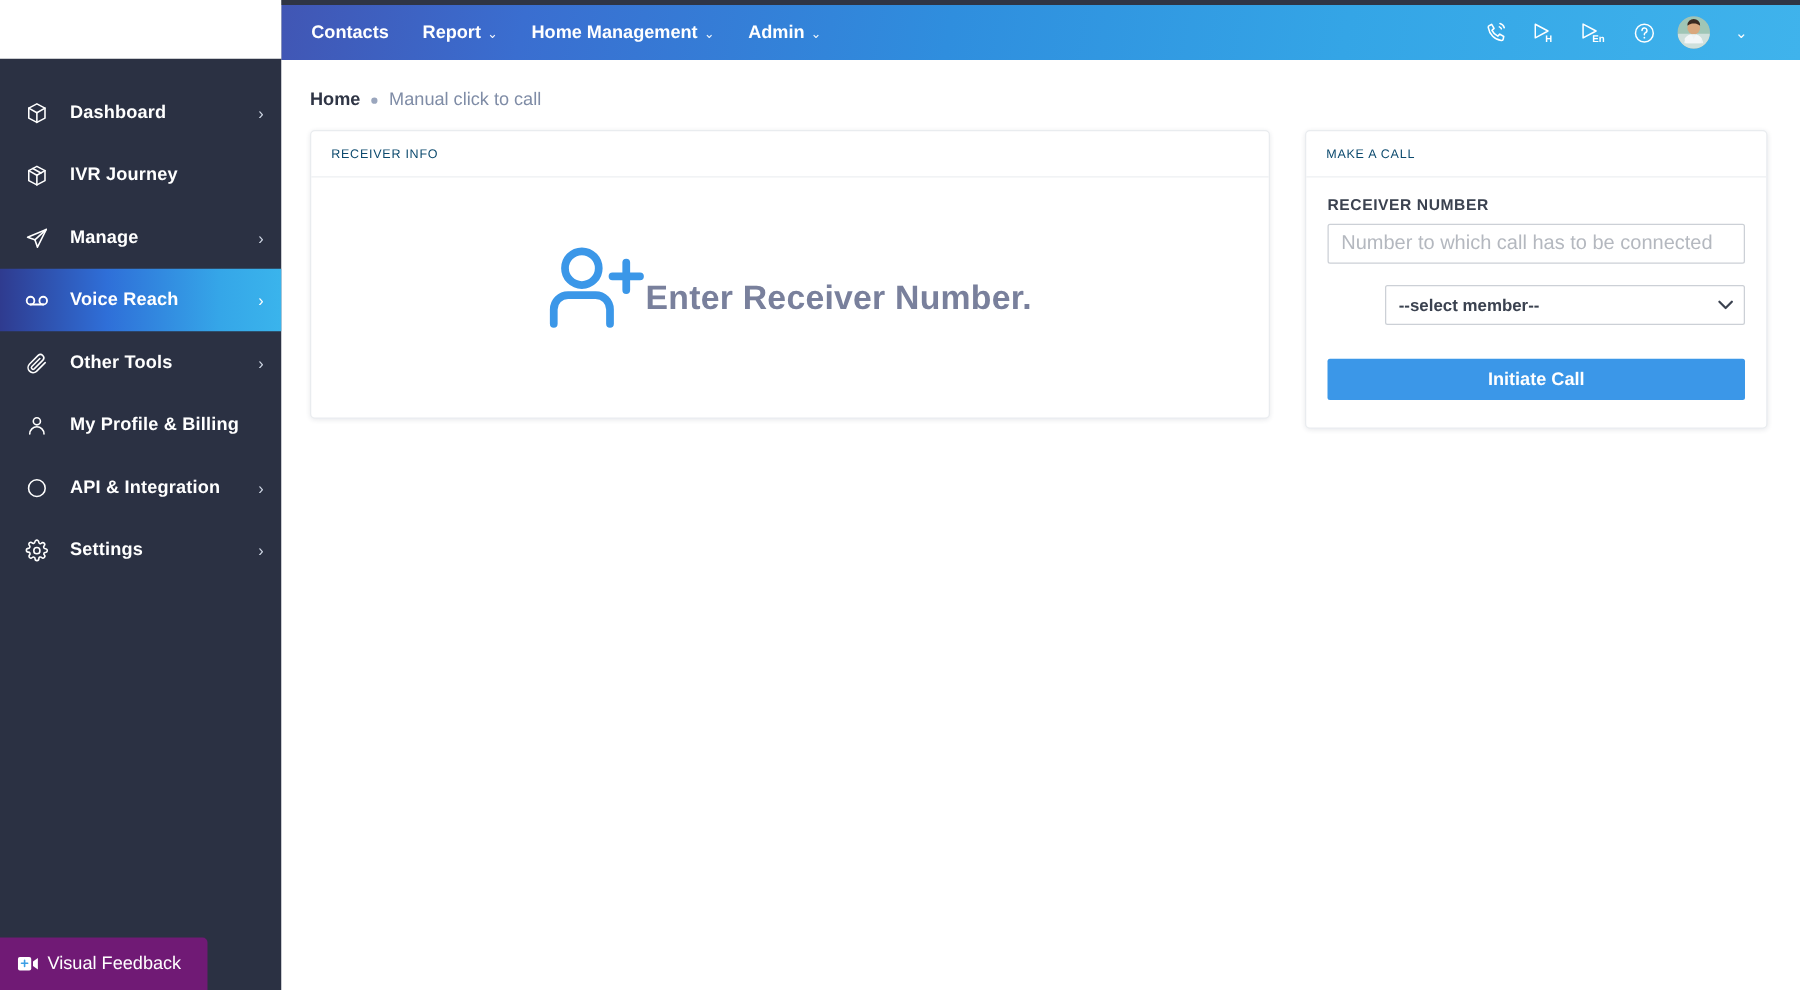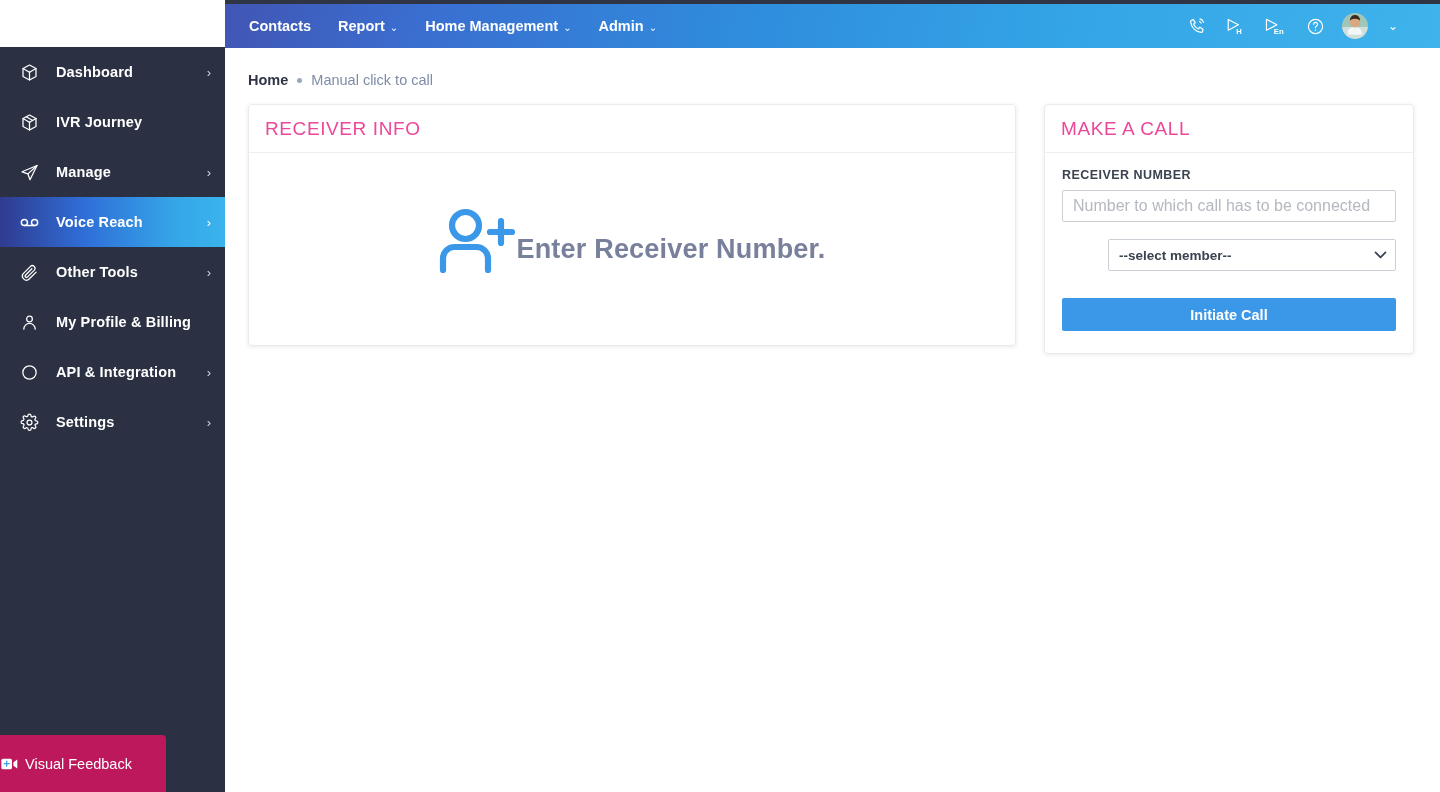--- a/index.html
+++ b/index.html
@@ -20,20 +20,21 @@
   
   .sidebar {
     position: absolute; left: 0; top: 0; width: 225px; height: 792px;
     background: #2b3143;
     z-index: 5;
   }
   .logo-area {
     width: 225px; height: 47px; background: #ffffff;
   }
   .nav {
+    padding-top: 18px;
   }
   .nav-item {
     position: relative;
     height: 50px;
     display: flex; align-items: center;
     padding-left: 14px; padding-right: 14px;
     color: #ffffff;
     cursor: pointer;
   }
   .nav-item .ico {
@@ -53,25 +54,25 @@
     line-height: 1;
   }
   .nav-item.active {
     background: linear-gradient(90deg, #2f3b8f 0%, #2f6fd8 38%, #35a6e8 78%, #3ab4ec 100%);
   }
   .nav-item.active .chev { color: #ffffff; }
 
   
   .visual-feedback {
     position: absolute; left: 0; bottom: 0;
-    height: 57px; width: 166px;
-    background: #be185d;
+    height: 42px; width: 166px;
+    background: #701a75;
     color: #ffffff;
     display: flex; align-items: center;
-    padding-left: 1px;
+    padding-left: 14px;
     font-size: 14.5px; font-weight: 500;
     border-top-right-radius: 4px;
     cursor: pointer;
   }
   .visual-feedback .vf-ico { margin-right: 7px; display: flex; }
 
   
   .header {
     position: absolute; left: 225px; top: 4px;
     width: 1215px; height: 44px;
@@ -129,22 +130,22 @@
 
   .card {
     background: #ffffff;
     border: 1px solid #e9ecef;
     border-radius: 4px;
     box-shadow: 0 1px 4px rgba(30,40,70,.10);
   }
   .card-head {
     padding: 13px 16px 12px 16px;
     border-bottom: 1px solid #edeff2;
-    font-size: 19px; font-weight: 500; letter-spacing: .6px;
-    color: #ec4899;
+    font-size: 10px; font-weight: 500; letter-spacing: .6px;
+    color: #0c4a6e;
   }
 
   .receiver-card { width: 768px; }
   .receiver-body {
     height: 192px;
     display: flex; flex-direction: row;
     align-items: center; justify-content: center;
   }
   .receiver-icon { color: #3b97e8; margin-bottom: 12px; }
   .receiver-text {

